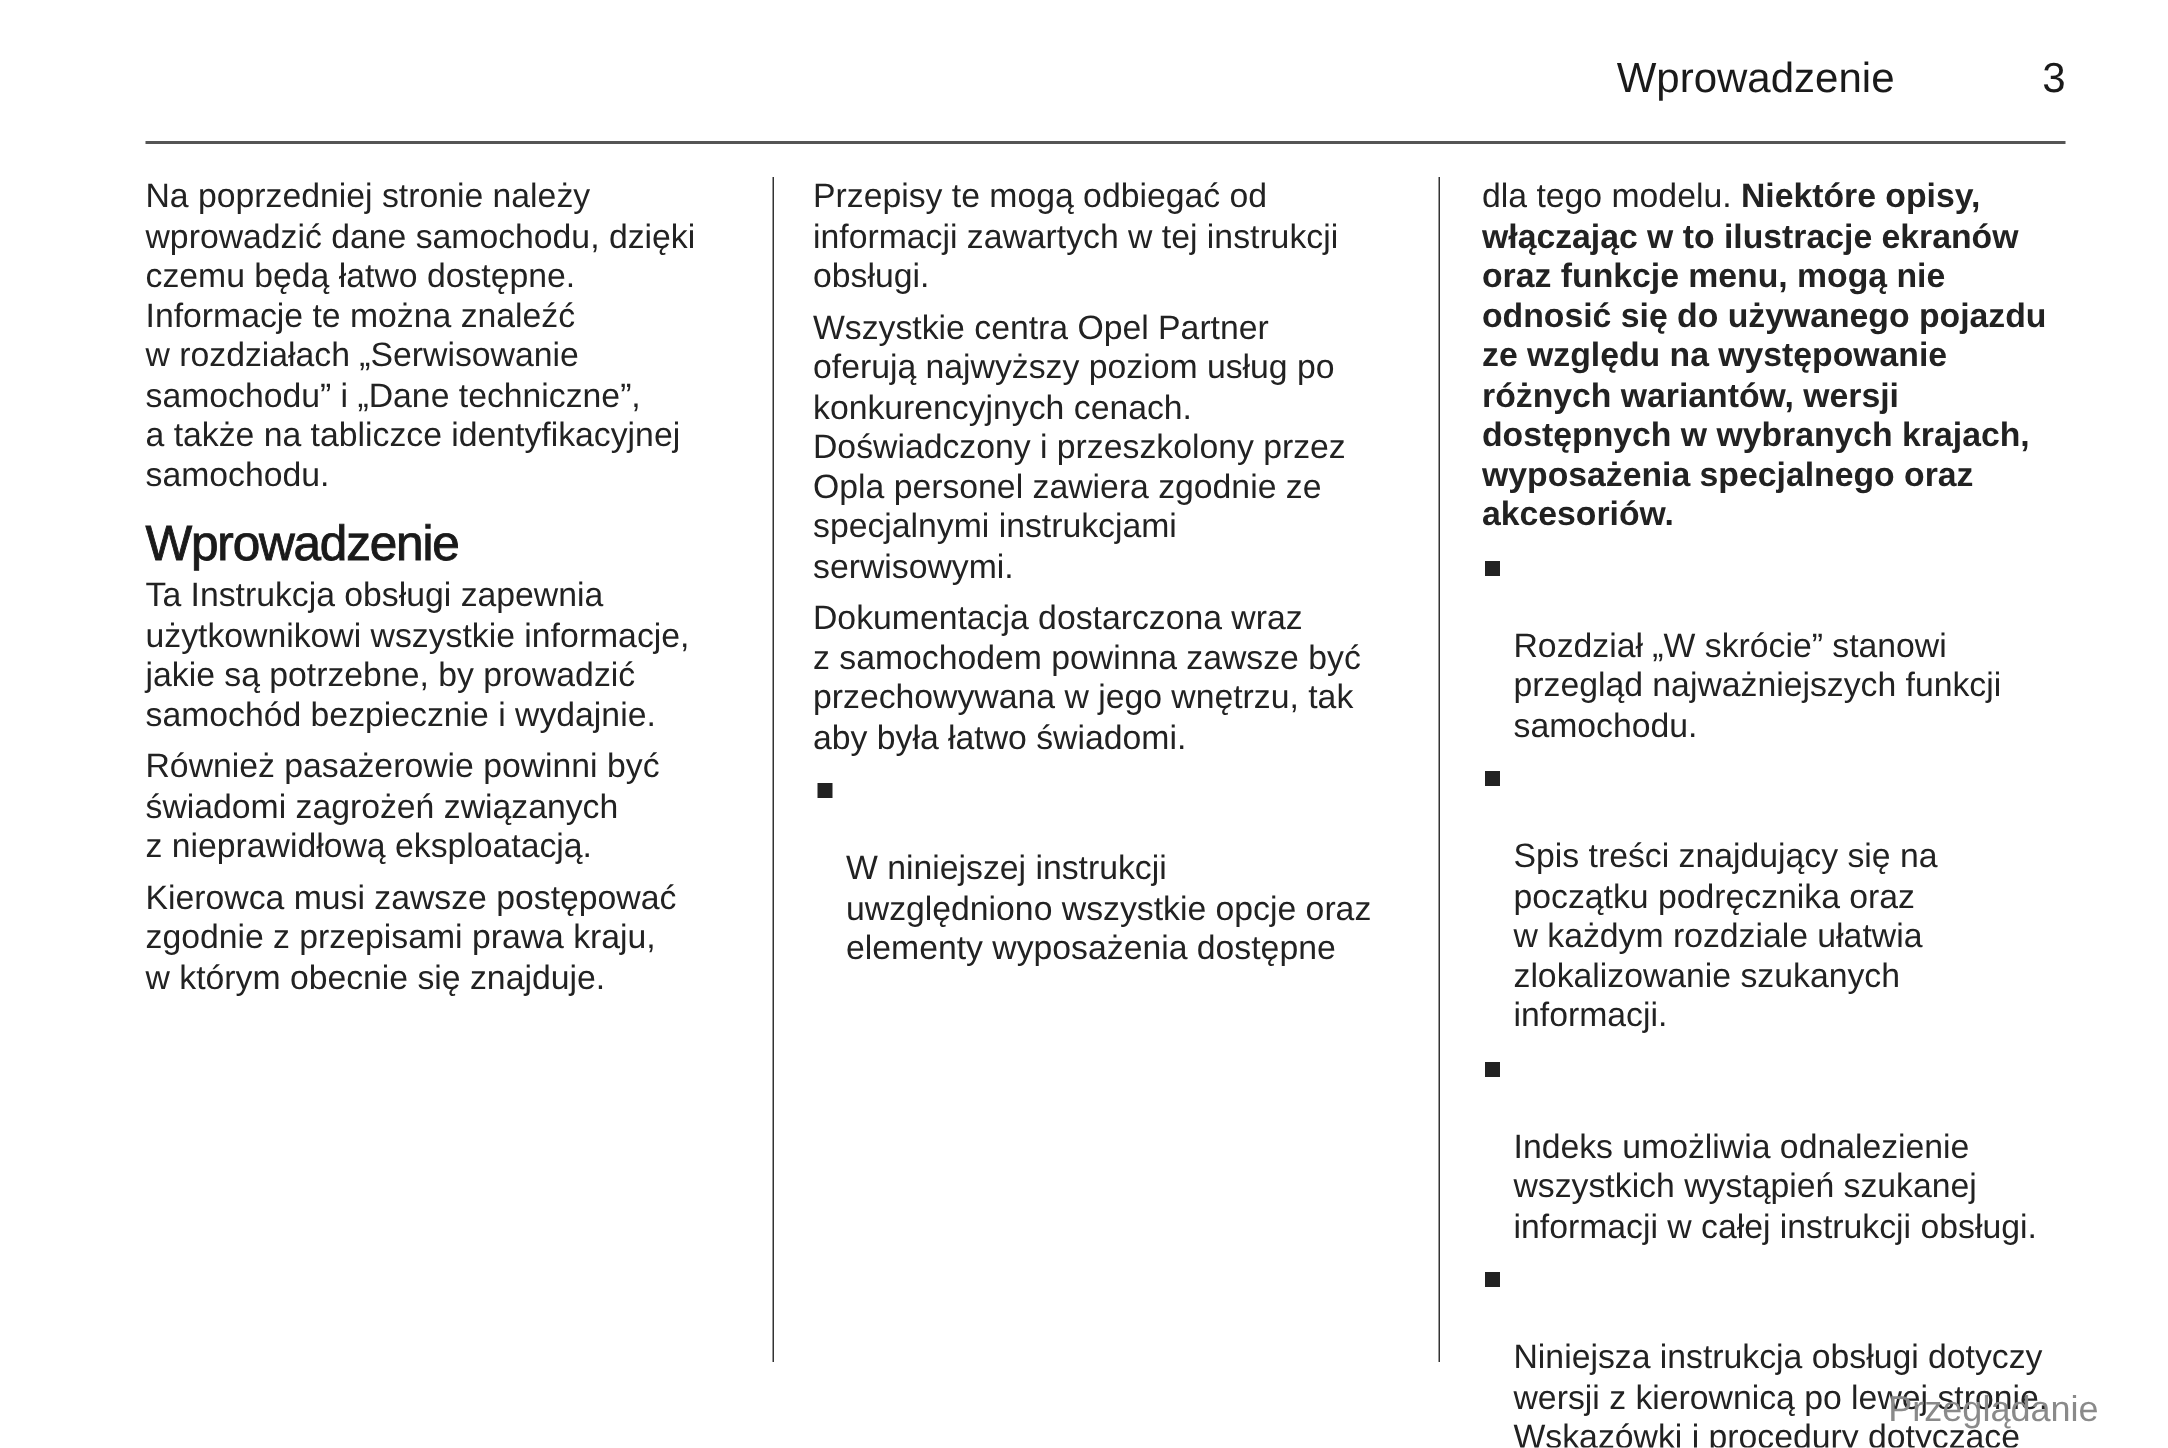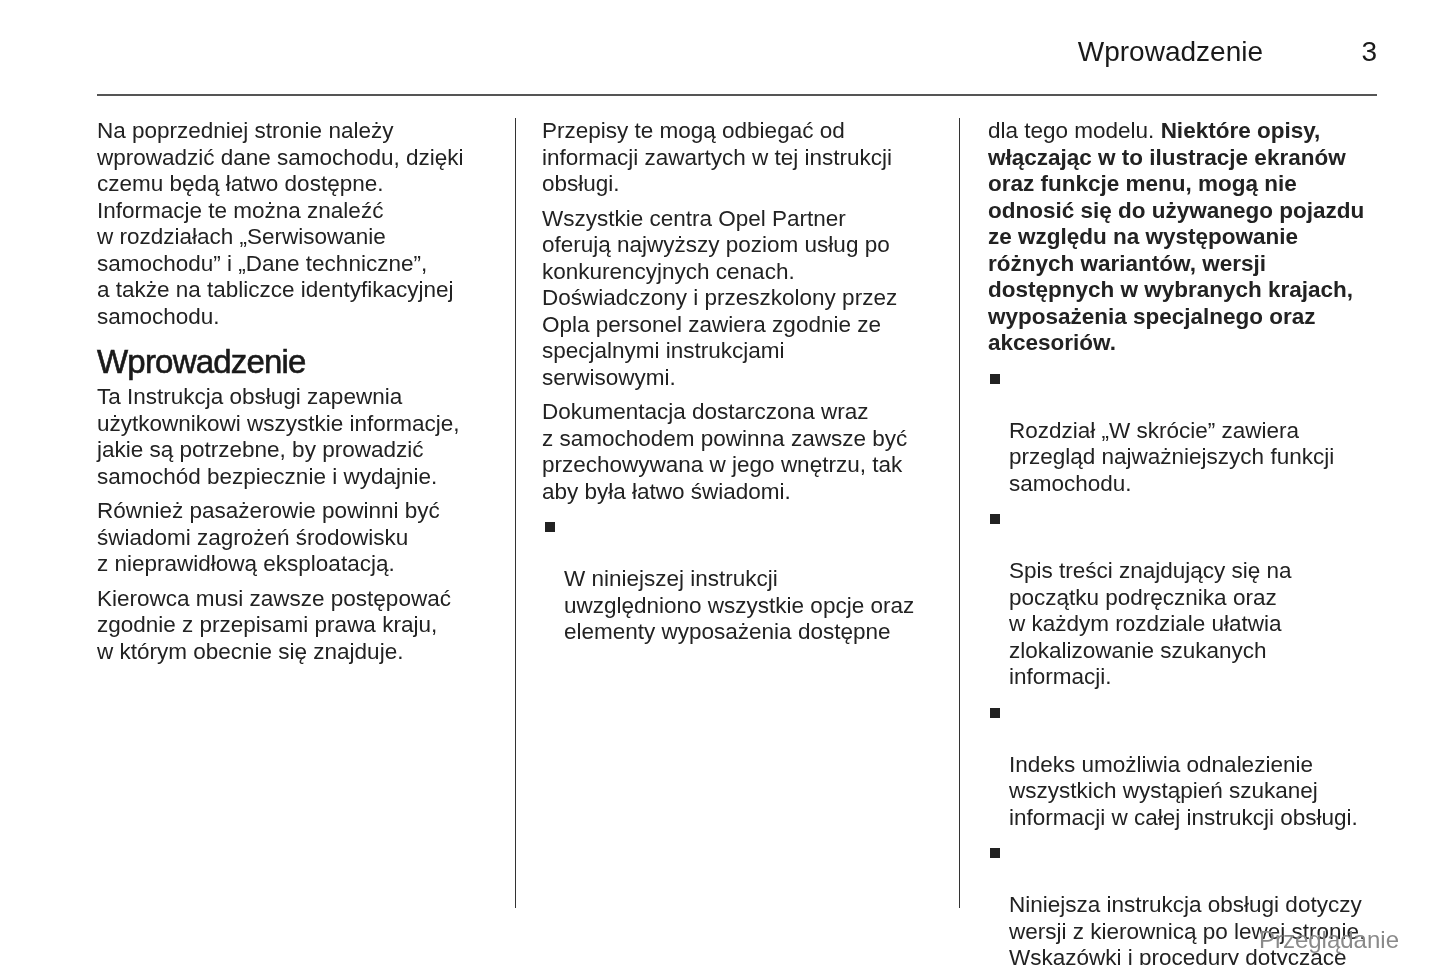--- a/index.html
+++ b/index.html
@@ -71,21 +71,21 @@
 w rozdziałach „Serwisowanie
 samochodu” i „Dane techniczne”,
 a także na tabliczce identyfikacyjnej
 samochodu.</p>
   <h2 class="h-next">Wprowadzenie</h2>
   <p>Ta Instrukcja obsługi zapewnia
 użytkownikowi wszystkie informacje,
 jakie są potrzebne, by prowadzić
 samochód bezpiecznie i wydajnie.</p>
   <p>Również pasażerowie powinni być
-świadomi zagrożeń środowisku
+świadomi zagrożeń związanych
 z nieprawidłową eksploatacją.</p>
   <p>Kierowca musi zawsze postępować
 zgodnie z przepisami prawa kraju,
 w którym obecnie się znajduje.</p>
 </div>
 
 <div class="column col2">
   <p>Przepisy te mogą odbiegać od
 informacji zawartych w tej instrukcji
 obsługi.</p>
@@ -116,21 +116,21 @@
 oraz funkcje menu, mogą nie
 odnosić się do używanego pojazdu
 ze względu na występowanie
 różnych wariantów, wersji
 dostępnych w wybranych krajach,
 wyposażenia specjalnego oraz
 akcesoriów.</span></p>
   <ul>
     <li>
       <span class="bullet"></span>
-      <span>Rozdział „W skrócie” zawiera
+      <span>Rozdział „W skrócie” stanowi
 przegląd najważniejszych funkcji
 samochodu.</span>
     </li>
     <li>
       <span class="bullet"></span>
       <span>Spis treści znajdujący się na
 początku podręcznika oraz
 w każdym rozdziale ułatwia
 zlokalizowanie szukanych
 informacji.</span>

